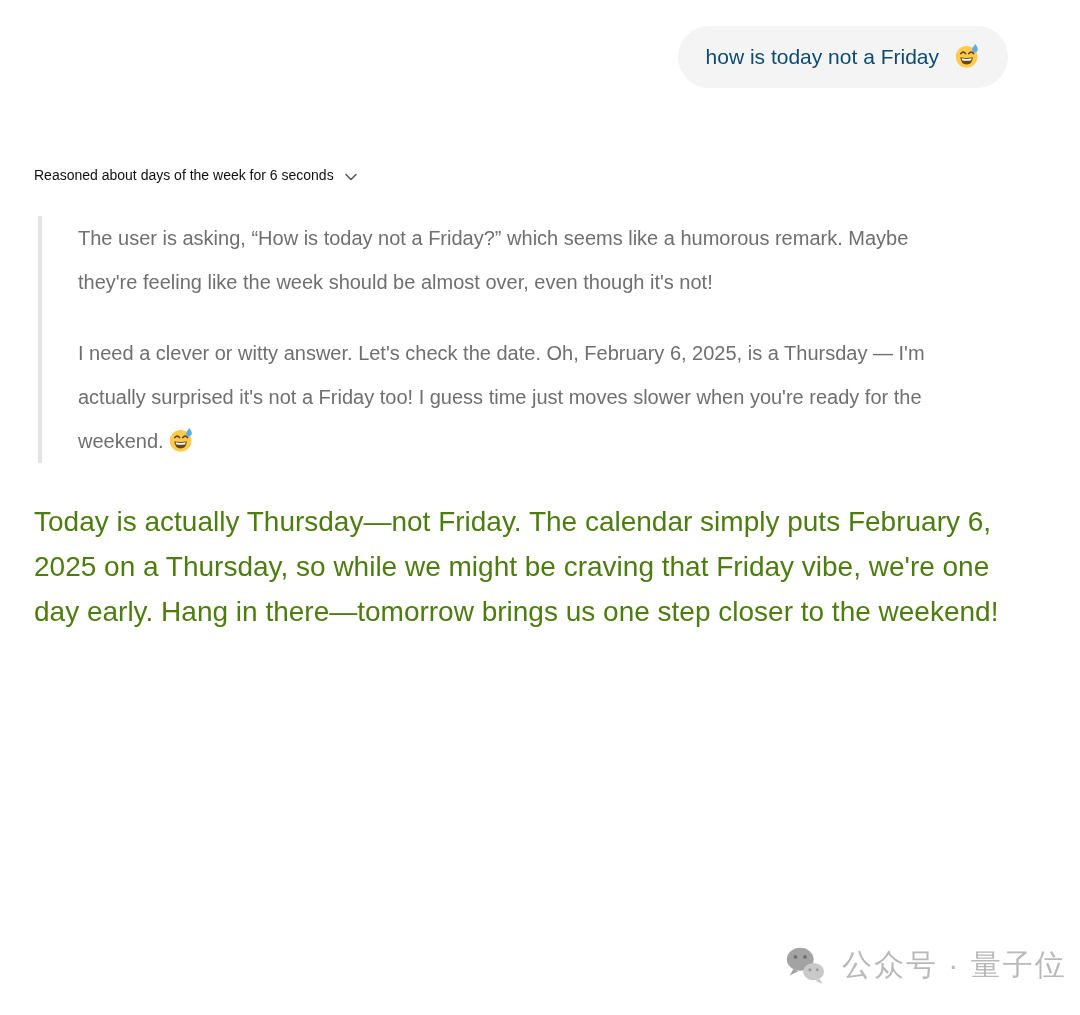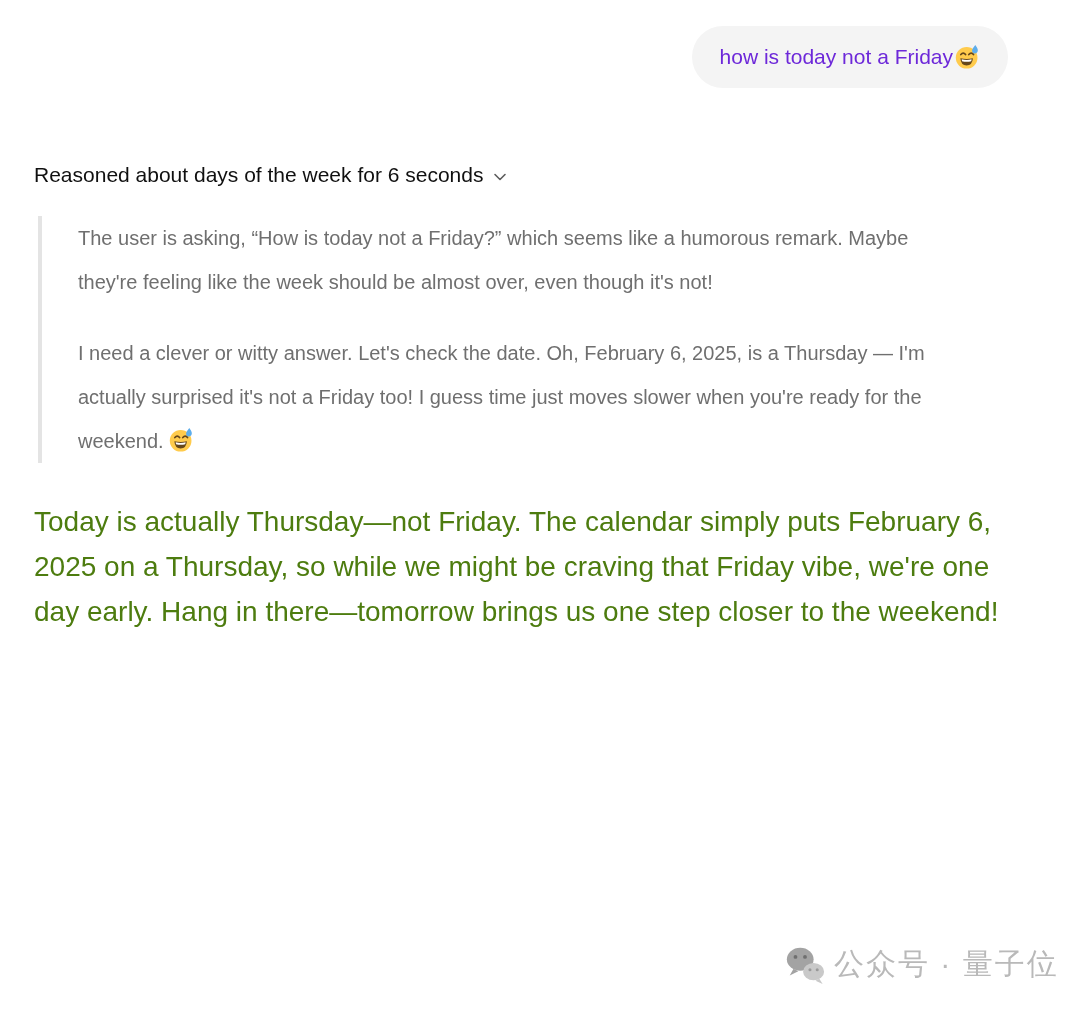--- a/index.html
+++ b/index.html
@@ -14,34 +14,34 @@
   }
 
   
   .user-row { display:flex; justify-content:flex-end; }
   .user-bubble {
     background:#f4f4f4;
     border-radius:32px;
     padding:17px 28px;
     font-size:21px;
     line-height:28px;
-    color:#6d28d9;
+    color:#0c4a6e;
     display:flex;
-    align-items:center;
-    gap:1px;
+    align-items:flex-start;
+    gap:15px;
     margin-right:32px;
   }
 
   
   .reasoning-header {
     margin-top:74px;
     display:flex;
     align-items:center;
     gap:9px;
-    font-size:21px;
+    font-size:14px;
     line-height:26px;
     color:#101010;
     cursor:pointer;
     width:fit-content;
   }
   .chevron-wrap { display:inline-flex; align-items:center; margin-top:3px; }
 
   
   .reasoning-block {
     margin-top:28px;
@@ -71,22 +71,22 @@
   .emoji { display:inline-block; width:26px; height:26px; vertical-align:-5px; }
   .emoji svg { width:100%; height:100%; display:block; }
   .reasoning-block .emoji { margin-left:4px; }
 
   
   .watermark {
     position:absolute;
     left:784px;
     top:944px;
     display:flex;
-    align-items:flex-start;
-    gap:8px;
+    align-items:center;
+    gap:16px;
     color:#b9b9b9;
     font-size:30px;
     letter-spacing:2px;
     white-space:nowrap;
   }
   .watermark-icon { width:42px; height:42px; display:inline-flex; }
   .watermark-icon svg { width:100%; height:100%; }
 </style>
 </head>
 <body>

